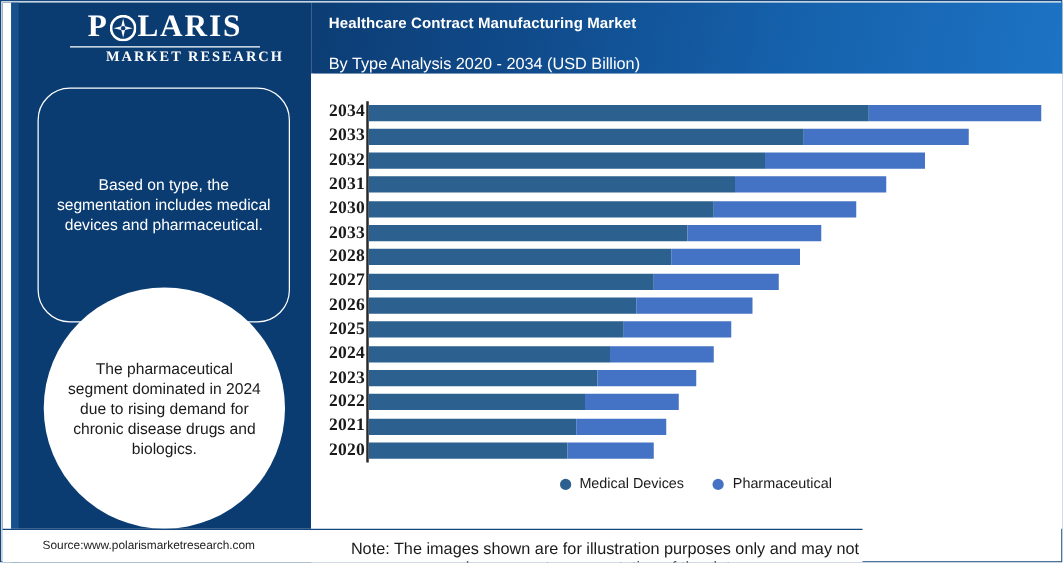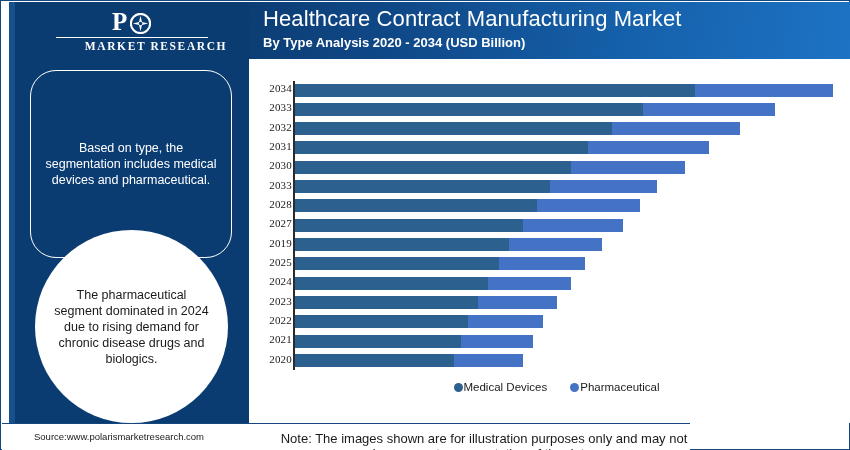--- a/index.html
+++ b/index.html
@@ -80,25 +80,25 @@
     color:#1a1a1a;font-size:12.5px;line-height:16px;text-align:center;
   }
 
   
   .header{
     position:absolute;left:248px;top:1px;width:601px;height:57px;
     background:linear-gradient(100deg,#0c3d74 0%,#104a8a 28%,#1560aa 62%,#1d73c4 100%);
     box-sizing:border-box;padding:5px 0 0 14px;color:#ffffff;
   }
   .header .h-title{
-    font-size:22px;font-weight:400;line-height:23px;
+    font-size:12px;font-weight:700;line-height:23px;
     letter-spacing:0.1px;
   }
   .header .h-sub{
-    font-size:13px;font-weight:700;line-height:18px;margin-top:4px;
+    font-size:13px;font-weight:400;line-height:18px;margin-top:12px;
   }
 
   
   .chart-area{
     position:absolute;left:248px;top:58px;width:601px;height:364px;
     background:#ffffff;
     box-sizing:border-box;
     border-left:2px solid #ffffff;
   }
   .plot{
@@ -110,38 +110,38 @@
   }
   .rows{
     position:absolute;left:0;top:0;width:601px;height:290px;
   }
   .row{
     position:relative;height:19.33px;width:100%;
   }
   .row .ylabel{
     position:absolute;right:560px;top:1px;
     width:120px;text-align:right;
-    font-size:11px;font-weight:400;color:#1a1a1a;
+    font-size:14px;font-weight:700;color:#1a1a1a;
     font-family:"Liberation Serif", serif;
     letter-spacing:0.2px;
   }
   .bar{
     position:absolute;left:44px;top:2.5px;height:13px;
     display:flex;
   }
   .seg-a{background:#2b608f;height:100%;}
   .seg-b{background:#4472c4;height:100%;}
 
   
   .legend{
     position:absolute;left:0;top:318px;width:601px;height:20px;
     display:flex;align-items:center;justify-content:center;gap:13px;
     font-size:11.5px;color:#1a1a1a;
   }
-  .legend .item{display:flex;align-items:center;gap:1px;padding-left:10px;}
+  .legend .item{display:flex;align-items:center;gap:7px;padding-left:10px;}
   .legend .dot{width:9px;height:9px;border-radius:50%;display:inline-block;}
 
   
   .footer{
     position:absolute;left:1px;top:422px;width:688px;height:27px;
     background:#ffffff;
     border-top:1px solid #15477e;
     box-sizing:border-box;
   }
   .footer .src{
@@ -163,20 +163,21 @@
     <div class="logo-wrap">
       <div class="logo-line1">
         <span>P</span>
         <span class="logo-star">
           <svg viewBox="0 0 24 24" width="21" height="21" aria-hidden="true">
             <circle cx="12" cy="12" r="11" fill="none" stroke="#ffffff" stroke-width="2.4"></circle>
             <path d="M12 3.2 L13.7 10.3 L20.8 12 L13.7 13.7 L12 20.8 L10.3 13.7 L3.2 12 L10.3 10.3 Z" fill="#ffffff"></path>
             <circle cx="12" cy="12" r="2.0" fill="#0a3c72"></circle>
           </svg>
         </span>
+        <span>LARIS</span>
       </div>
       <div class="logo-rule"></div>
       <div class="logo-line2">MARKET RESEARCH</div>
     </div>
 
     <div class="callout-rect">
       <div class="txt">Based on type, the segmentation includes medical devices and pharmaceutical.</div>
     </div>
 
     <div class="callout-circle">
@@ -243,21 +244,21 @@
             </div>
           </div>
           <div class="row">
             <div class="ylabel">2027</div>
             <div class="bar">
               <div class="seg-a" style="width: 227.7px; background: rgb(43, 96, 143);"></div>
               <div class="seg-b" style="width: 100.05px; background: rgb(68, 114, 196);"></div>
             </div>
           </div>
           <div class="row">
-            <div class="ylabel">2019</div>
+            <div class="ylabel">2026</div>
             <div class="bar">
               <div class="seg-a" style="width: 213.9px; background: rgb(43, 96, 143);"></div>
               <div class="seg-b" style="width: 93.15px; background: rgb(68, 114, 196);"></div>
             </div>
           </div>
           <div class="row">
             <div class="ylabel">2025</div>
             <div class="bar">
               <div class="seg-a" style="width: 203.55px; background: rgb(43, 96, 143);"></div>
               <div class="seg-b" style="width: 86.25px; background: rgb(68, 114, 196);"></div>

